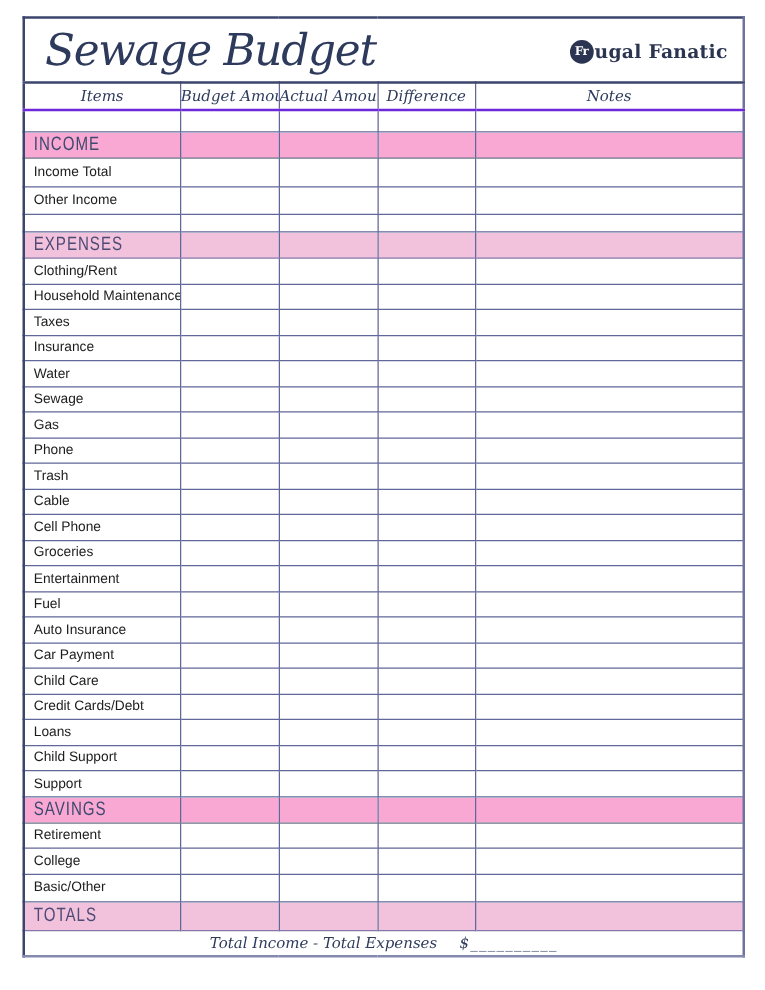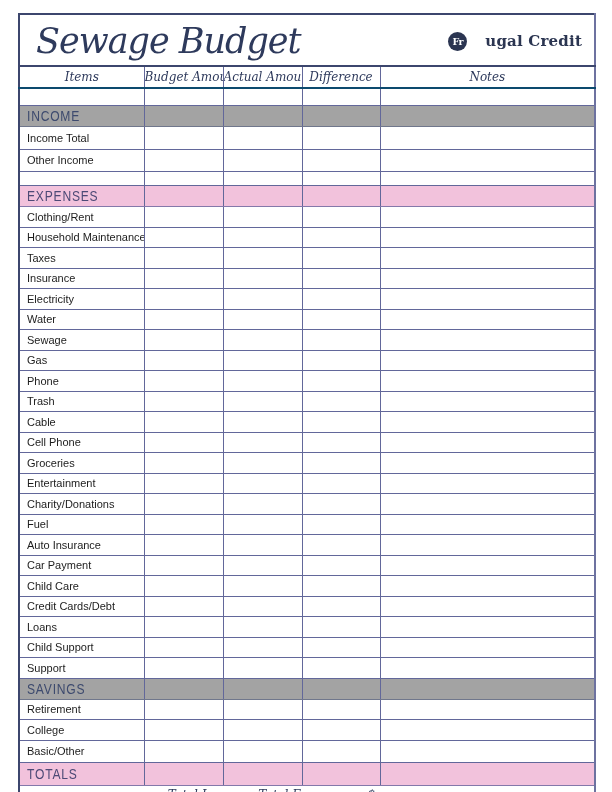--- a/index.html
+++ b/index.html
@@ -9,35 +9,35 @@
         table-layout:fixed;background:#ffffff;
         border:2px solid #3c466d;border-right-color:#6d72a0;border-bottom-color:#8589af;}
   td{border:1px solid #62679a;padding:0 2px 0 7px;height:19.5px;font-size:11px;
         color:#1c1c1c;overflow:hidden;white-space:nowrap;}
   
   .title-row td{border:none;border-bottom:2px solid #3c466d;height:50px;padding:0;}
   .title-wrap{display:flex;align-items:center;justify-content:space-between;
         padding:2px 12px 0 16px;}
   .doc-title{font-family:"DejaVu Serif",serif;font-style:italic;font-size:35px;
         color:#2e3a5c;letter-spacing:-1px;line-height:1;}
-  .logo{display:flex;align-items:center;gap:18px;}
+  .logo{display:flex;align-items:center;gap:1px;}
   .logo-circle{width:19px;height:19px;border-radius:50%;background:#2b3551;color:#ffffff;
         font-family:"DejaVu Serif",serif;font-weight:bold;font-size:9.5px;
         display:flex;align-items:center;justify-content:center;letter-spacing:-0.5px;}
   .logo-text{font-family:"DejaVu Serif",serif;font-weight:600;font-size:15px;
         color:#2b3551;letter-spacing:0.2px;}
   
-  .head-row td{height:20px;text-align:center;padding:0;border-bottom:2px solid #0c4a6e;
+  .head-row td{height:20px;text-align:center;padding:0;border-bottom:2px solid #6d28d9;
         font-family:"DejaVu Serif",serif;font-style:italic;font-size:12px;color:#2e3a5c;}
   
   .spacer td{height:16px;}
   .spacer-sm td{height:13px;}
   
   .band td{height:20px;}
-  .band-gray td{background:#a3a3a3;border-top-color:#70778c;border-bottom-color:#70778c;}
+  .band-gray td{background:#f9a8d4;border-top-color:#70778c;border-bottom-color:#70778c;}
   .band-pink td{background:#f2c2dc;border-top-color:#8478aa;border-bottom-color:#8478aa;}
   .sec{display:inline-block;transform:scaleX(0.78);transform-origin:left center;
         font-size:15.5px;letter-spacing:1px;color:#3d4a6e;font-weight:400;}
   .band-pink .sec{color:#4d4a76;}
   
   .r-tall td{height:21.5px;margin-left:32px;}
   
   .footer-row td{height:19px;text-align:center;padding:0;
         font-family:"DejaVu Serif",serif;font-style:italic;font-size:12px;color:#2e3a5c;}
   .amt{margin-left:14px;letter-spacing:1px;}
@@ -55,21 +55,21 @@
         <col style="width:215px">
   </colgroup>
 
   <tbody>
         <tr class="title-row">
     <td colspan="5">
       <div class="title-wrap">
         <span class="doc-title">Sewage Budget</span>
         <span class="logo">
           <span class="logo-circle">Fr</span>
-          <span class="logo-text">ugal Credit</span>
+          <span class="logo-text">ugal Fanatic</span>
         </span>
       </div>
     </td>
   </tr>
 
   <tr class="head-row">
     <td>Items</td>
     <td>Budget Amount</td>
     <td>Actual Amount</td>
     <td>Difference</td>
@@ -145,27 +145,20 @@
     <td></td>
   </tr>
   <tr>
     <td>Insurance</td>
     <td></td>
     <td></td>
     <td></td>
     <td></td>
   </tr>
   <tr>
-    <td>Electricity</td>
-    <td></td>
-    <td></td>
-    <td></td>
-    <td></td>
-  </tr>
-  <tr>
     <td>Water</td>
     <td></td>
     <td></td>
     <td></td>
     <td></td>
   </tr>
   <tr>
     <td>Sewage</td>
     <td></td>
     <td></td>
@@ -209,27 +202,20 @@
   </tr>
   <tr>
     <td>Groceries</td>
     <td></td>
     <td></td>
     <td></td>
     <td></td>
   </tr>
   <tr>
     <td>Entertainment</td>
-    <td></td>
-    <td></td>
-    <td></td>
-    <td></td>
-  </tr>
-  <tr>
-    <td>Charity/Donations</td>
     <td></td>
     <td></td>
     <td></td>
     <td></td>
   </tr>
   <tr>
     <td>Fuel</td>
     <td></td>
     <td></td>
     <td></td>

